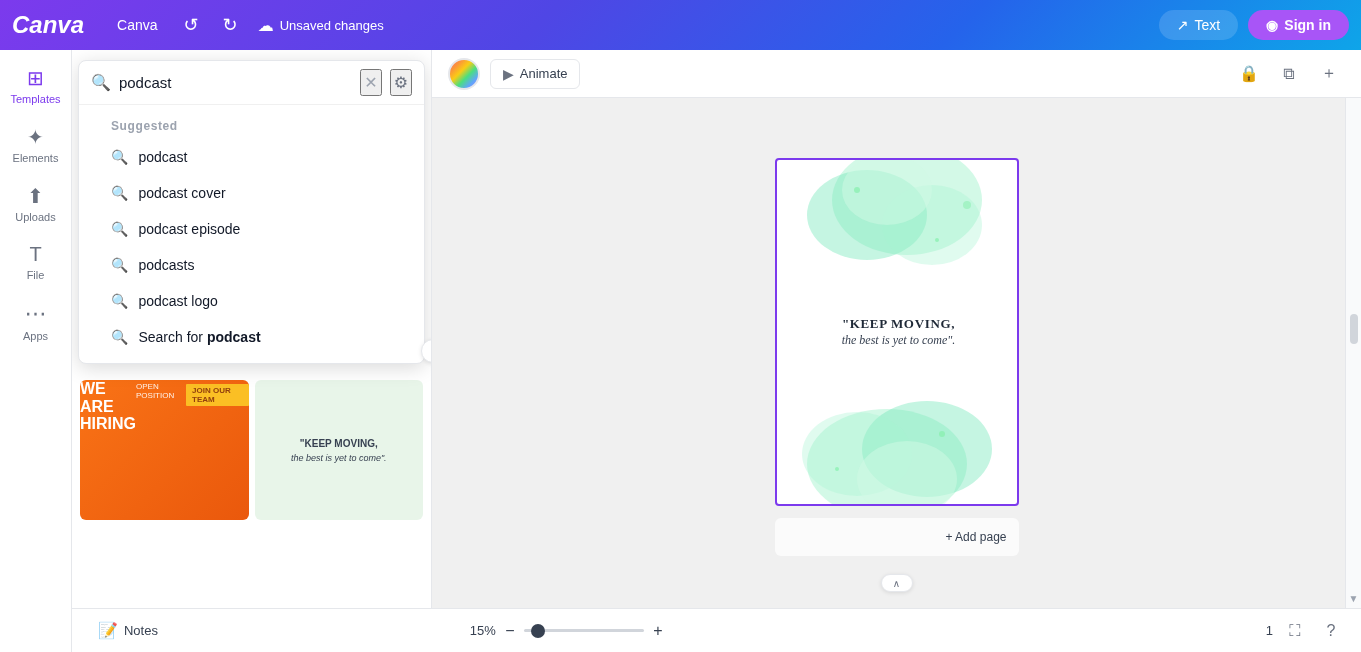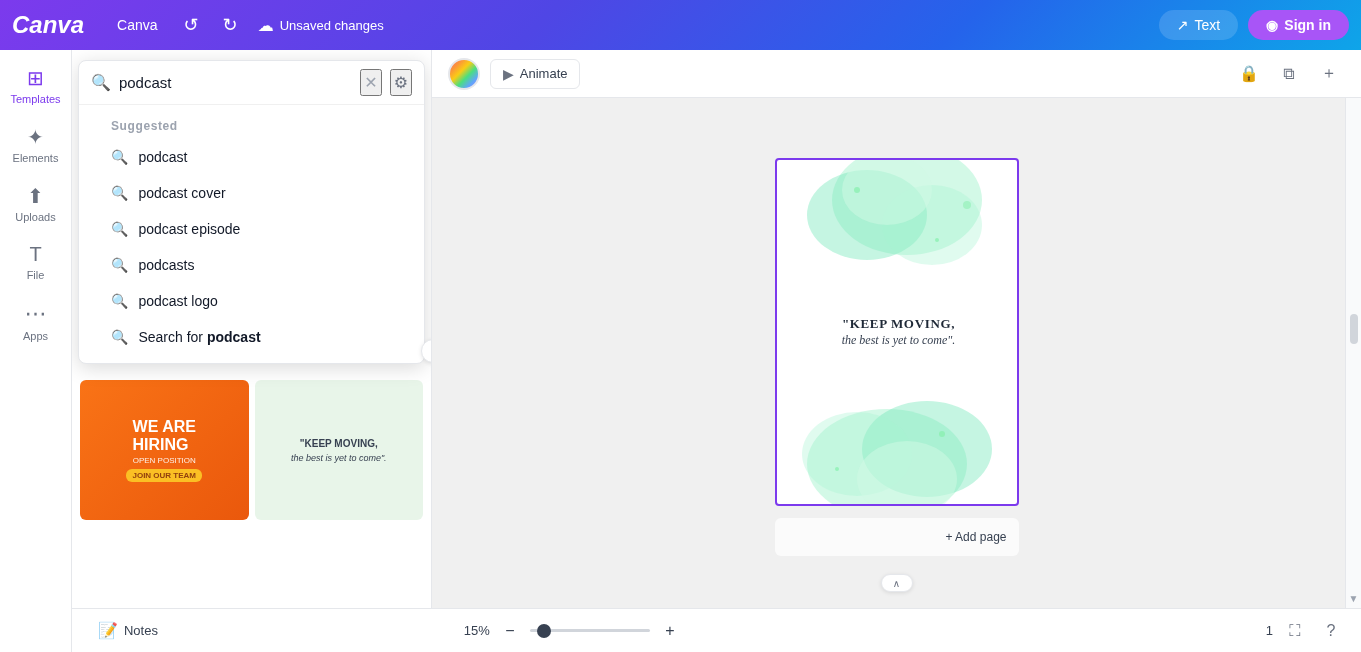--- a/index.html
+++ b/index.html
@@ -83,26 +83,26 @@
       display: grid; grid-template-columns: 1fr 1fr; gap: 6px;
     }
     .template-thumb {
       border-radius: 6px; overflow: hidden; cursor: pointer;
       background: #e5e7eb; height: 140px; position: relative;
     }
 
     
     .hiring-thumb {
       background: linear-gradient(135deg, #f97316 0%, #ea580c 100%);
-      display: flex; flex-direction: column; align-items: center; justify-content: center;
-      color: white; padding: 8px;
+      display: flex; flex-direction: row; align-items: flex-start; justify-content: center;
+      color: white; 
     }
     .hiring-title { font-size: 16px; font-weight: 900; text-transform: uppercase; color: white; line-height: 1.1; }
     .hiring-sub { font-size: 8px; color: rgba(255,255,255,0.9); margin-top: 2px; }
-    .hiring-badge { background: #fbbf24; color: #92400e; font-size: 8px; font-weight: 700; padding: 2px 6px; border-radius: 6px; margin-top: 4px; }
+    .hiring-badge { background: #fbbf24; color: #92400e; font-size: 8px; font-weight: 700; padding: 2px 6px; border-radius: 1px; margin-top: 4px; }
 
     
     .keep-moving-thumb {
       background: #e8f5e9;
       display: flex; flex-direction: column; align-items: center; justify-content: center;
       padding: 8px; text-align: center;
     }
     .keep-moving-quote { font-size: 10px; font-weight: 600; text-transform: uppercase; color: #374151; }
     .keep-moving-script { font-size: 9px; font-style: italic; color: #374151; margin-top: 4px; }
 
@@ -187,21 +187,21 @@
     .bottom-bar {
       position: fixed; bottom: 0; left: 72px; right: 0; height: 44px;
       background: white; border-top: 1px solid #e5e7eb;
       display: flex; align-items: center; padding: 0 16px; gap: 8px;
     }
     .notes-btn {
       display: flex; align-items: center; gap: 6px; padding: 4px 10px;
       border: none; background: none; cursor: pointer; font-size: 13px; color: #374151;
     }
     .notes-icon { font-size: 16px; }
-    .zoom-controls { display: flex; align-items: center; gap: 8px; margin: 0 auto; }
+    .zoom-controls { display: flex; align-items: center; gap: 2px; margin: 0 auto; }
     .zoom-minus, .zoom-plus {
       width: 24px; height: 24px; border: none; background: none; cursor: pointer;
       font-size: 16px; color: #374151; border-radius: 4px;
     }
     .zoom-slider { width: 120px; appearance: none; height: 3px; background: #d1d5db; border-radius: 2px; outline: none; }
     .zoom-slider::-webkit-slider-thumb { appearance: none; width: 14px; height: 14px; border-radius: 50%; background: #374151; cursor: pointer; }
     .bottom-right { margin-left: auto; display: flex; align-items: center; gap: 8px; }
     .page-num { font-size: 13px; color: #374151; }
     .bottom-icon-btn {
       width: 28px; height: 28px; background: none; border: none; cursor: pointer;

